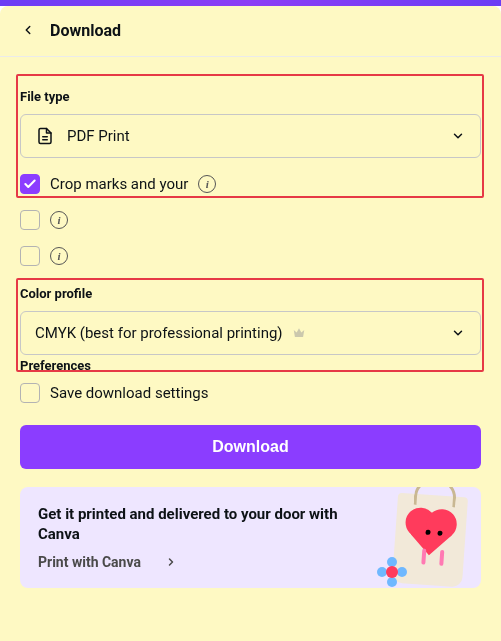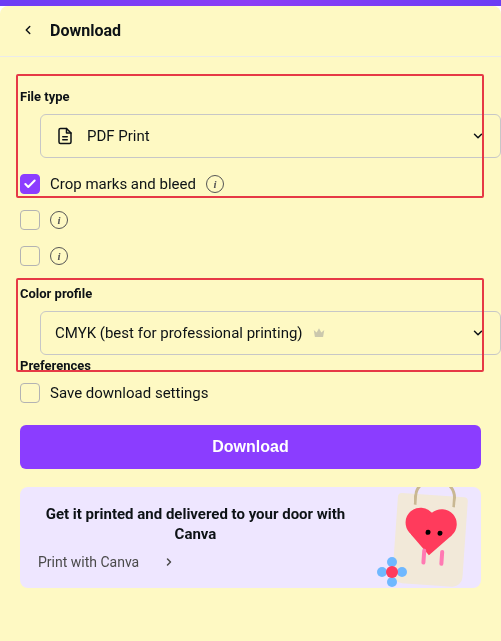--- a/index.html
+++ b/index.html
@@ -52,21 +52,20 @@
     .dropdown {
       width: 100%;
       border: 1px solid #c7c7c7;
       border-radius: 6px;
       height: 44px;
       display: flex;
       align-items: center;
       padding: 0 14px;
       cursor: pointer;
       position: relative;
-      margin-left: 20px;
     }
     .dropdown .dd-label {
       font-size: 15px;
       color: #0d1216;
       flex: 1;
     }
     .dd-chevron {
       width: 16px;
       height: 16px;
       display:inline-flex;
@@ -153,35 +152,36 @@
     .promo {
       margin-top: 18px;
       background: #eee6ff;
       border-radius: 8px;
       padding: 18px 18px 18px 18px;
       display: flex;
       align-items: center;
       position: relative;
       overflow: hidden;
     }
-    .promo-text { flex: 1; padding-right: 110px; text-align: center; }
+    .promo-text { flex: 1; padding-right: 110px; }
     .promo-title {
       font-size: 15px;
       font-weight: 700;
       color: #0d1216;
       line-height: 1.3;
     }
     .promo-link {
       margin-top: 10px;
       font-size: 14px;
       color: #4a4a4a;
       display: flex;
       align-items: center;
       gap: 24px;
       cursor: pointer;
+      font-weight: bold;
     }
     .promo-img {
       position: absolute;
       right: 8px;
       top: 6px;
       width: 100px;
       height: 100px;
     }
     .bag {
       position:absolute;
@@ -280,21 +280,21 @@
       </span>
     </div>
 
     
     <div class="check-row">
       <span class="checkbox checked">
         <svg width="14" height="14" viewBox="0 0 24 24" fill="none" stroke="#fff" stroke-width="3.5" stroke-linecap="round" stroke-linejoin="round">
             <polyline points="20 6 9 17 4 12"></polyline>
           </svg>
       </span>
-      <label>Crop marks and bleed</label>
+      <label>Crop marks and your</label>
       <span class="info-icon">i</span>
     </div>
 
     
     <div class="check-row">
       <span class="checkbox"></span>
       <span class="info-icon">i</span>
     </div>
 
     

